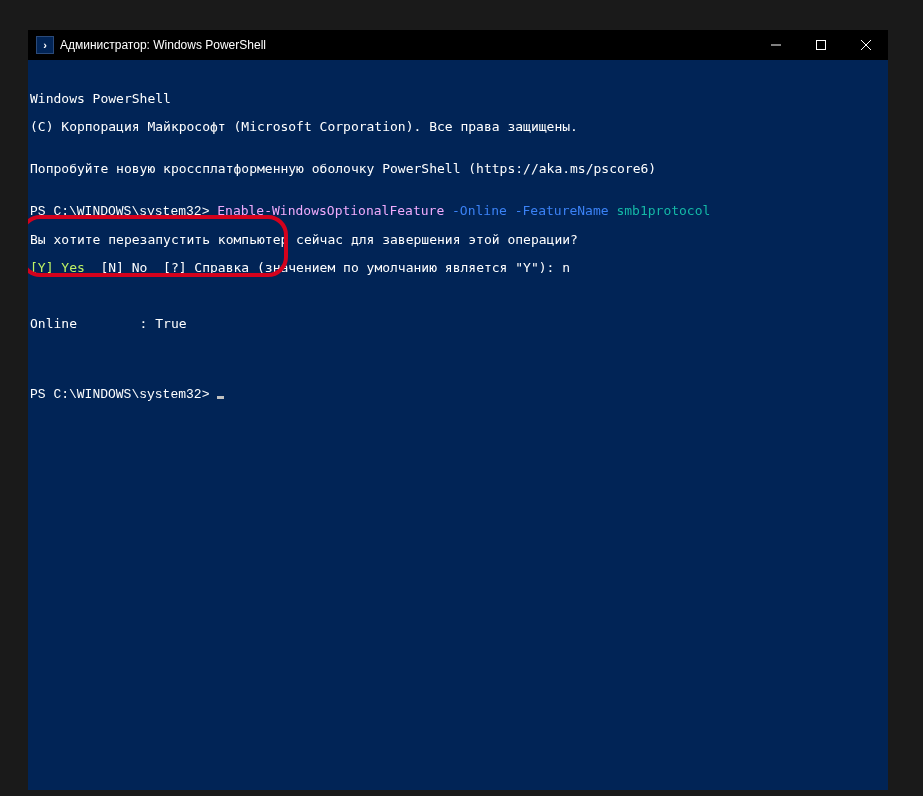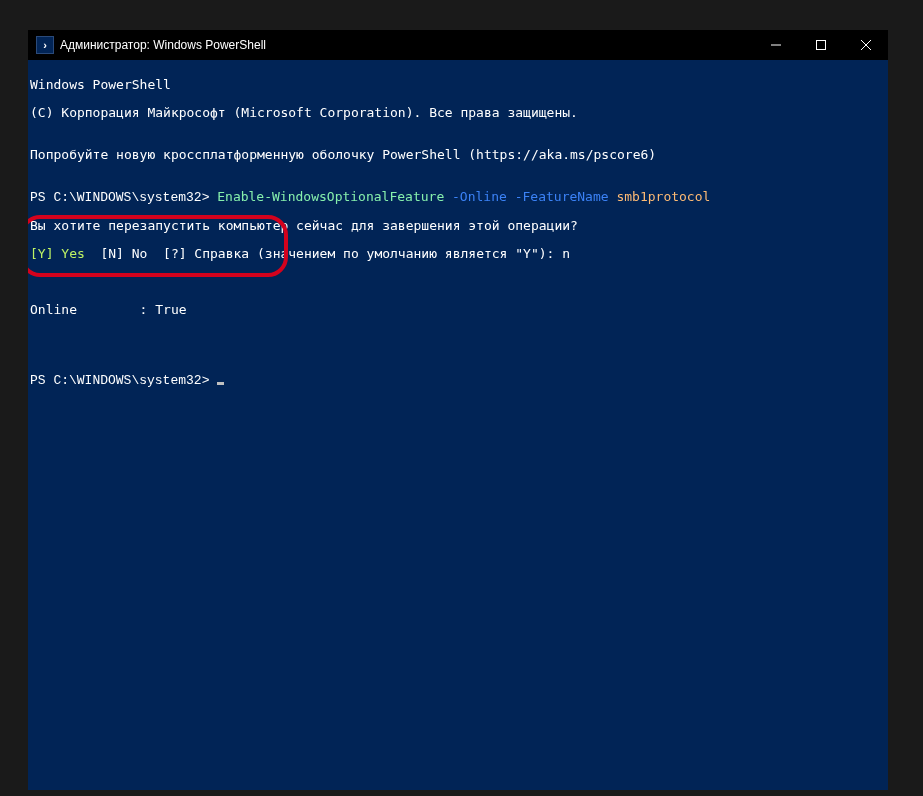--- a/index.html
+++ b/index.html
@@ -53,32 +53,32 @@
   .winbtn {
     width: 45px;
     height: 30px;
     display: flex;
     align-items: center;
     justify-content: center;
     color: #ffffff;
   }
   .terminal {
     flex: 1 1 auto;
-    padding: 4px 0 0 2px;
+    padding: 18px 0 0 2px;
     white-space: pre;
     position: relative;
     overflow: hidden;
   }
   .line {
     white-space: pre;
   }
   .ps-prefix   { color: #ffffff; font-family: Liberation Mono, monospace; }
-  .ps-cmdlet   { color: #86efac; }
+  .ps-cmdlet   { color: #f0abfc; }
   .ps-param    { color: #3b82f6; }
-  .ps-value    { color: #fdba74; }
+  .ps-value    { color: #14b8a6; }
   .ps-optY     { color: #bef264; }
   .ps-text     { color: #ffffff; }
   .callout {
     position: absolute;
     border: 4px solid #d4021d;
     border-radius: 20px;
     pointer-events: none;
     box-sizing: border-box;
   }
   .callout.box1 {

